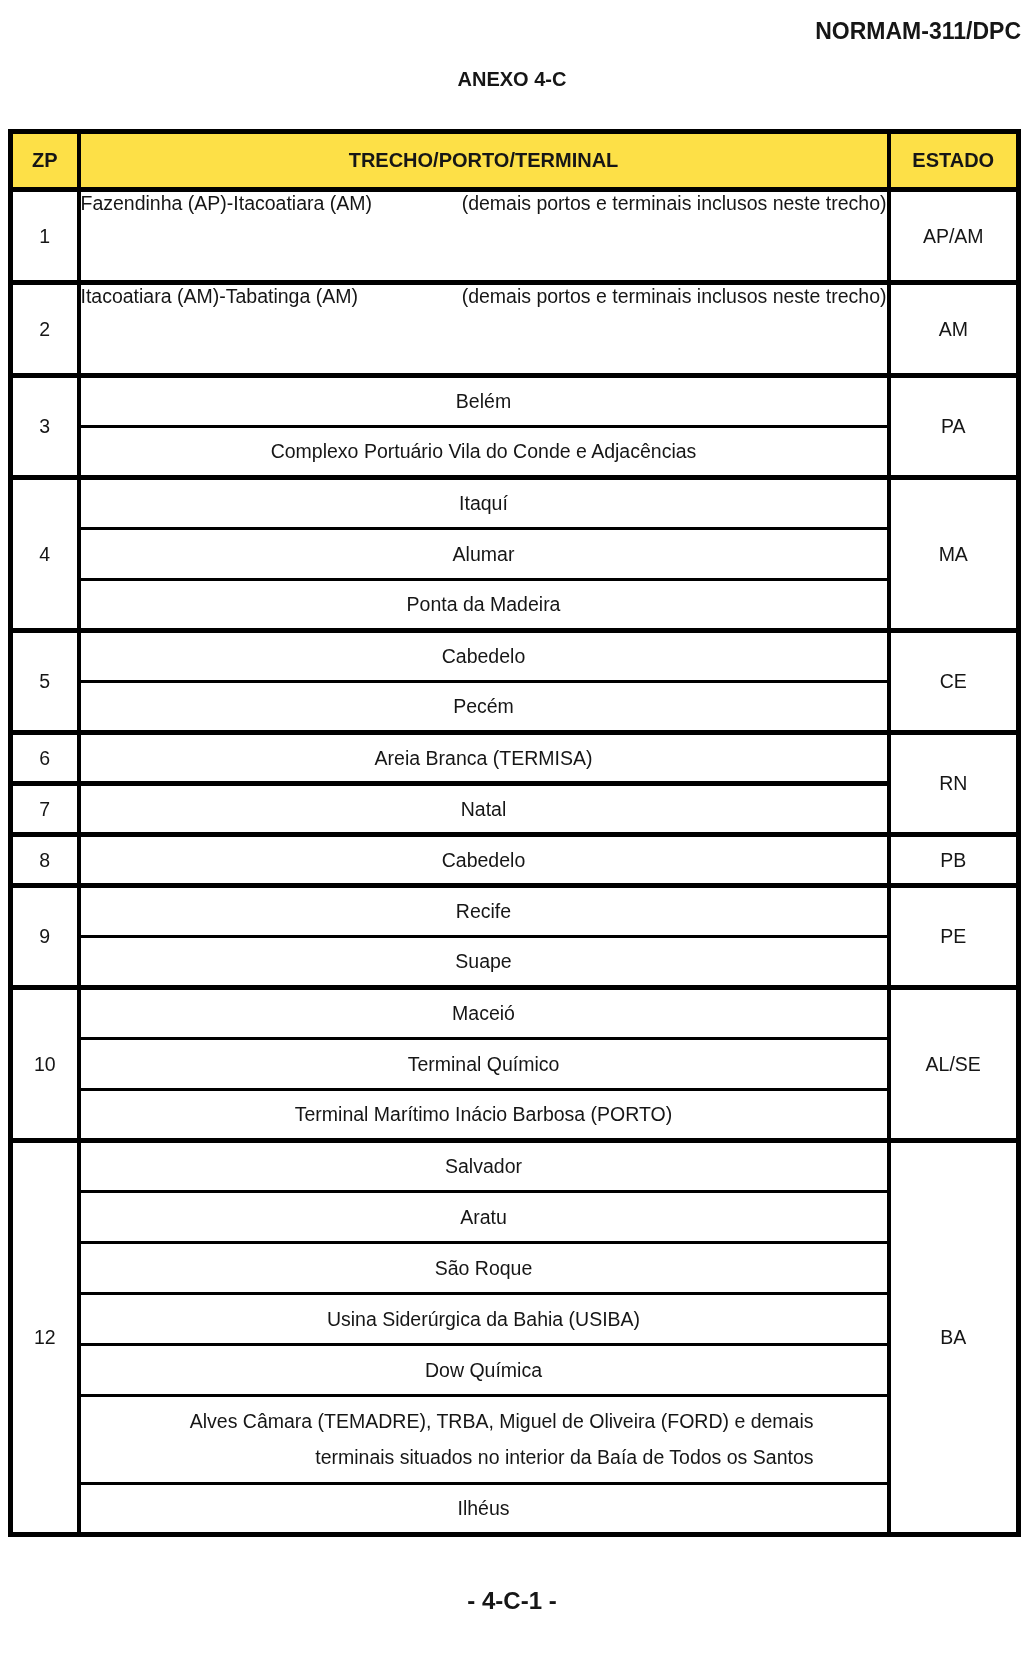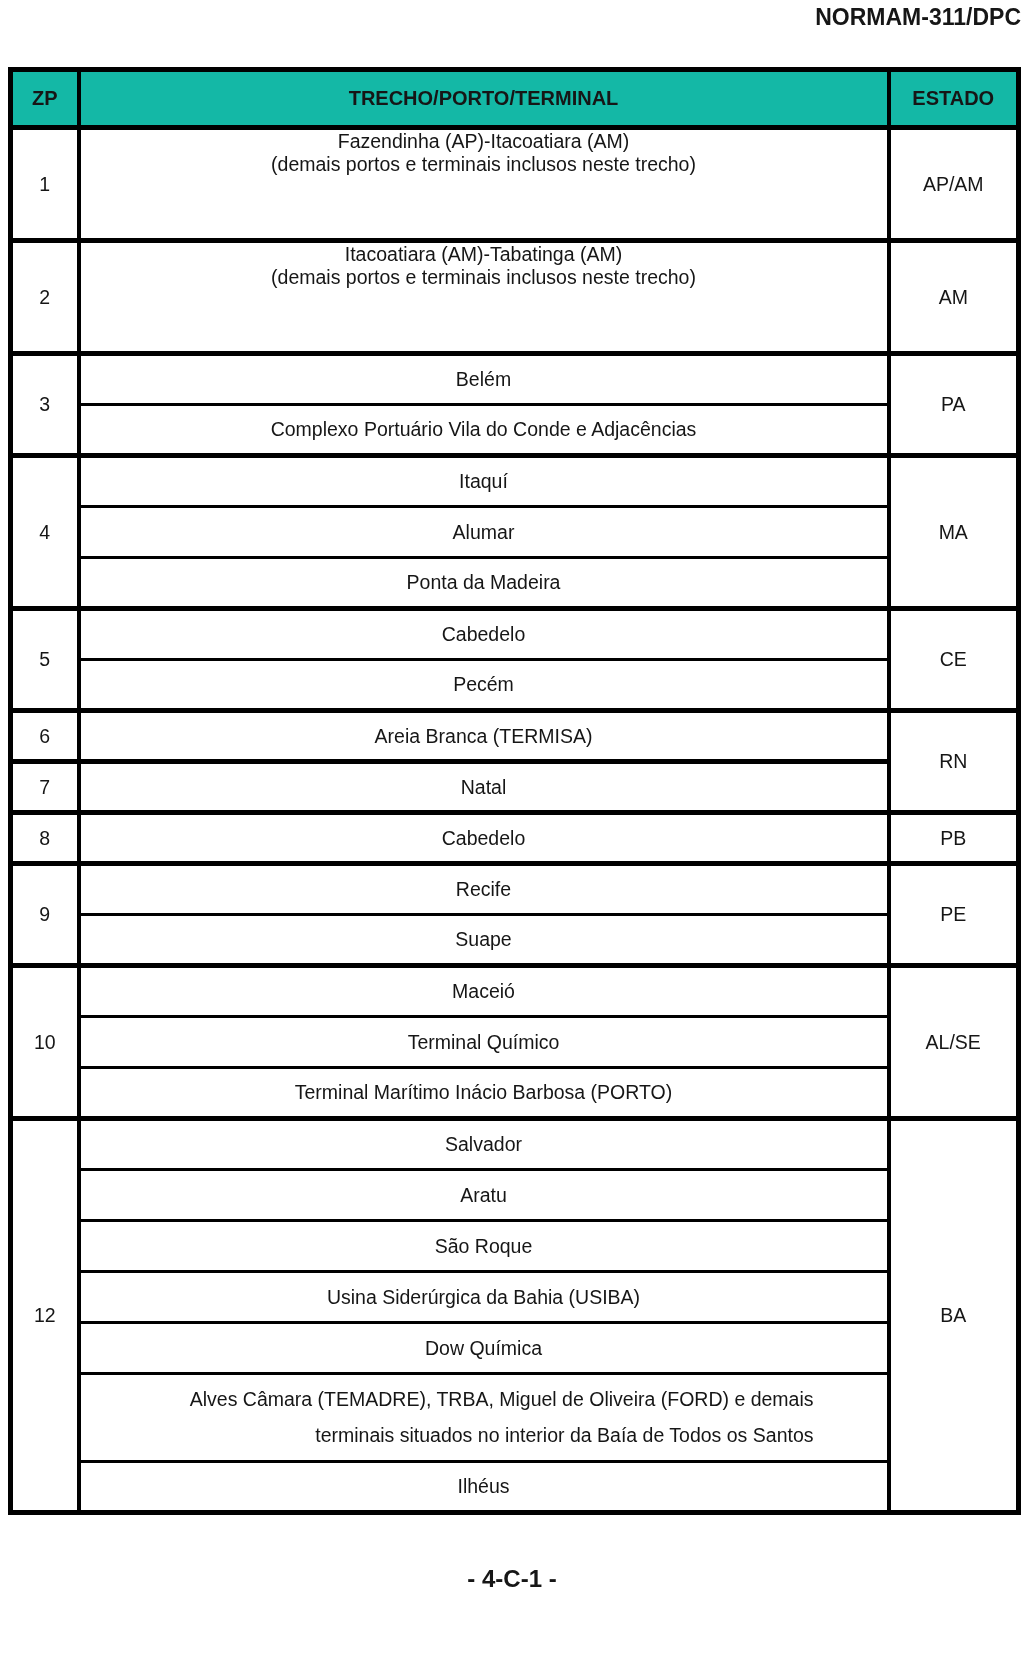--- a/index.html
+++ b/index.html
@@ -11,20 +11,21 @@
     overflow: hidden;
     font-family: "Liberation Sans", sans-serif;
     color: #161616;
   }
   .doc-ref {
     text-align: right;
     font-weight: bold;
     font-size: 23px;
     padding: 4px 3px 0 0;
     letter-spacing: 0px;
+    margin-top: 14px;
   }
   .titles {
     text-align: center;
     margin-top: 20px;
     font-weight: bold;
     font-size: 20px;
     line-height: 28px;
   }
   table.zp-table {
     border-collapse: collapse;
@@ -37,58 +38,59 @@
     border: solid #000;
     border-width: 3px 4px;
     text-align: center;
     vertical-align: middle;
     padding: 0;
     font-size: 19.5px;
     font-weight: normal;
     overflow: hidden;
   }
   .zp-table th {
-    background: #14b8a6;
+    background: #fde047;
     font-weight: bold;
     font-size: 20px;
     border-bottom-width: 5px;
   }
   tr.head { height: 58px; }
   tr.group-start td { border-top-width: 5px; }
   tr.h-big { height: 91px; }
   tr.h-std { height: 51px; }
   tr.h-alves { height: 88px; }
   col.col-zp { width: 68px; }
   col.col-trecho { width: 810px; }
   col.col-estado { width: 130px; }
   .spaced {
     display: flex;
-    flex-direction: column;
-    justify-content: flex-start;
-    height: 108px;
+    flex-direction: row;
+    justify-content: space-between;
+    height: 88px;
   }
   .narrow {
     max-width: 660px;
     margin: 0 auto;
     line-height: 1.8;
     text-align: right;
   }
   .footer {
     text-align: center;
     font-weight: bold;
     font-size: 24px;
     margin-top: 50px;
   }
 </style>
 </head>
 <body>
 
 <div class="doc-ref">NORMAM-311/DPC</div>
 
 <div class="titles">
+  <div>ANEXO 4-C</div>
 </div>
 
 <table class="zp-table">
   <colgroup>
     <col class="col-zp">
     <col class="col-trecho">
     <col class="col-estado">
   </colgroup>
 
   <tbody>

